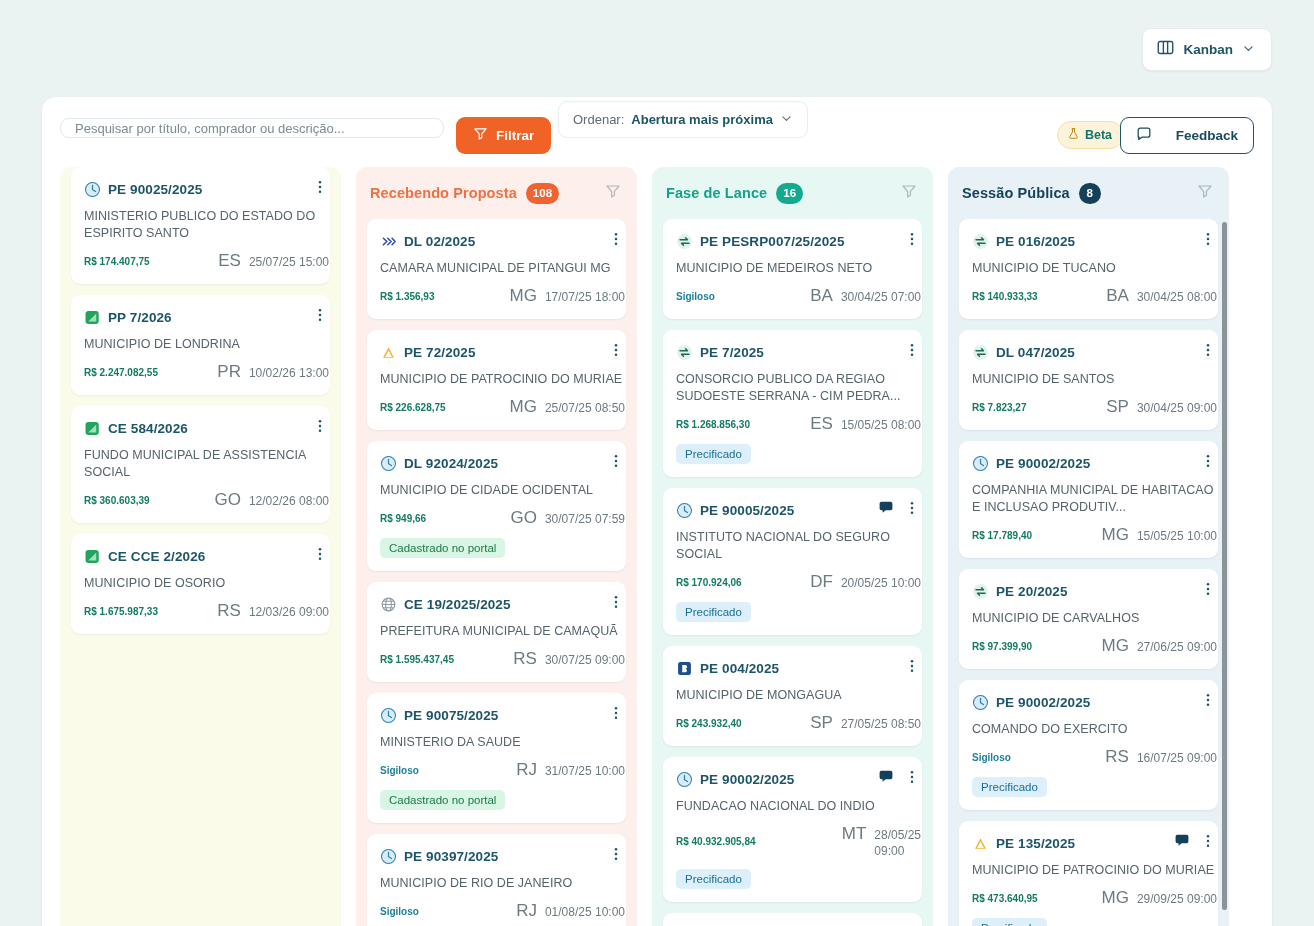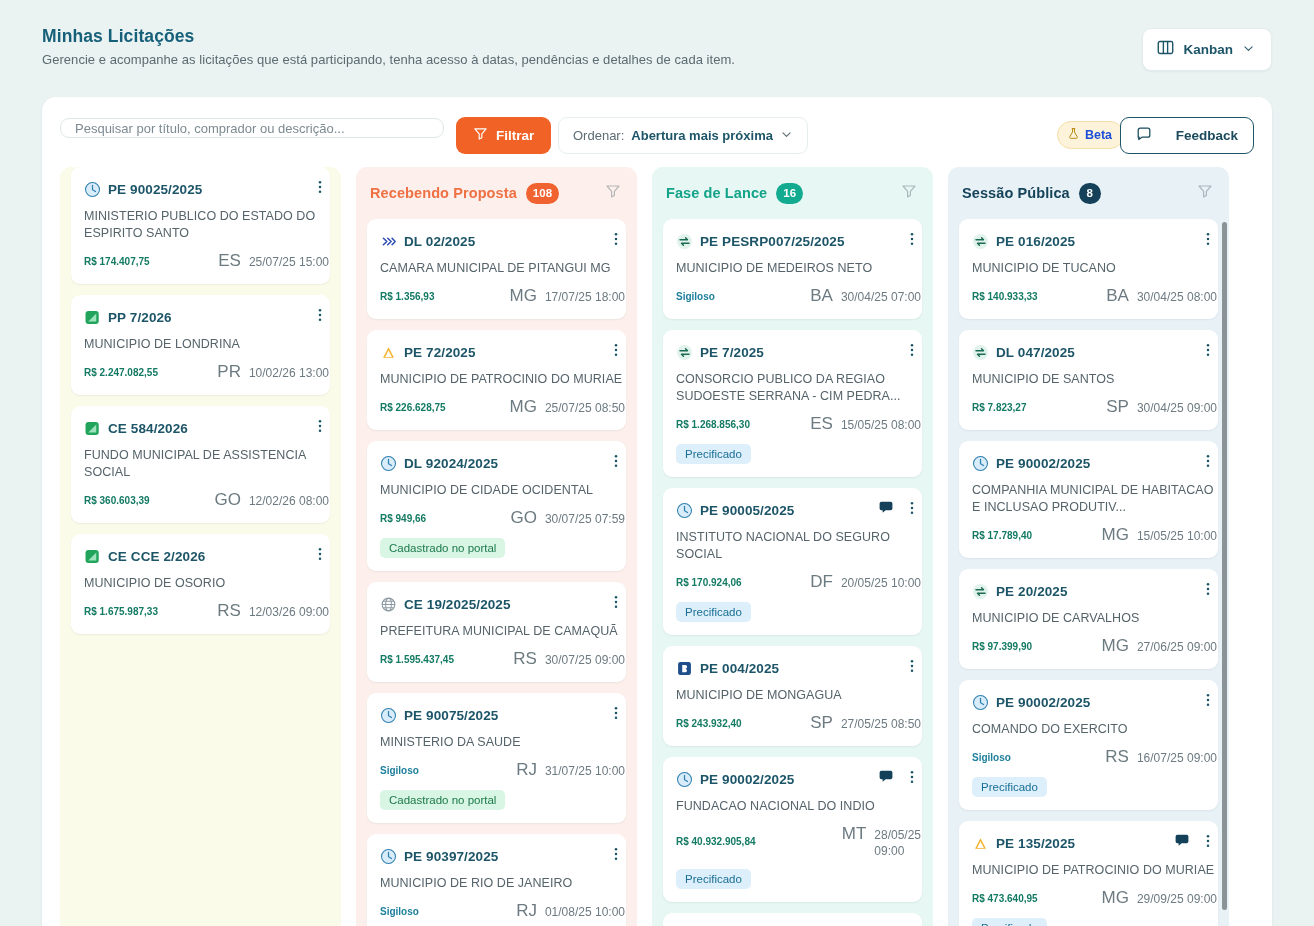--- a/index.html
+++ b/index.html
@@ -46,33 +46,33 @@
   }
   .search-box::placeholder { color: #7c8a91; }
   .filtrar-btn {
     position: absolute; left: 414px; top: 20px; height: 37px;
     background: #f06225; border: none; border-radius: 9px;
     display: flex; align-items: center; gap: 8px;
     padding: 0 17px; cursor: pointer;
   }
   .filtrar-btn .lbl { color: #fff; font-size: 13.5px; font-weight: 700; }
   .order-box {
-    position: absolute; left: 516px; top: 20px; height: 37px;
+    position: absolute; left: 516px; top: 4px; height: 37px;
     background: #fff; border: 1px solid #e6eef0; border-radius: 9px;
     display: flex; align-items: center; gap: 7px; padding: 12px 14px;
     cursor: pointer;
   }
   .order-box .o-lab { font-size: 13px; color: #5e6d74; }
   .order-box .o-val { font-size: 13px; color: #1d5568; font-weight: 700; }
   .beta-badge {
     position: absolute; right: 148px; top: 24px;
     background: #fdf3da; border: 1px solid #f6dfa6; border-radius: 17px;
     display: flex; align-items: center; gap: 5px; padding: 4px 11px 4px 9px;
   }
-  .beta-badge .lbl { font-size: 12.5px; font-weight: 700; color: #1d4ed8; }
+  .beta-badge .lbl { font-size: 12.5px; font-weight: 700; color: #0f766e; }
   .feedback-btn {
     position: absolute; right: 18px; top: 20px; height: 37px;
     background: #fff; border: 1.3px solid #1d5568; border-radius: 9px;
     display: flex; align-items: center; gap: 24px; padding: 0 15px;
     cursor: pointer;
   }
   .feedback-btn .lbl { font-size: 13.5px; font-weight: 700; color: #1b4a5c; }
 
   
   .board {
@@ -154,24 +154,20 @@
   
   .vscroll {
     position: absolute; width: 5px; border-radius: 3px; background: #8a9398;
   }
 </style>
 </head>
 <body>
 
 <div class="page">
 
-  <div class="page-head">
-    <div class="page-title">Minhas Licitações</div>
-    <div class="page-sub">Gerencie e acompanhe as licitações que está participando, tenha acesso à datas, pendências e detalhes de cada item.</div>
-  </div>
 
   <div class="kanban-btn">
     <span>
       <svg width="17" height="17" viewBox="0 0 16 16" fill="none">
         <rect x="1.2" y="2.4" width="13.6" height="11.2" rx="1.6" stroke="#1d5568" stroke-width="1.3"></rect>
         <path d="M6 2.6v10.8M10 2.6v10.8" stroke="#1d5568" stroke-width="1.3"></path>
       </svg>
     </span>
     <span class="lbl">Kanban</span>
     <span>

